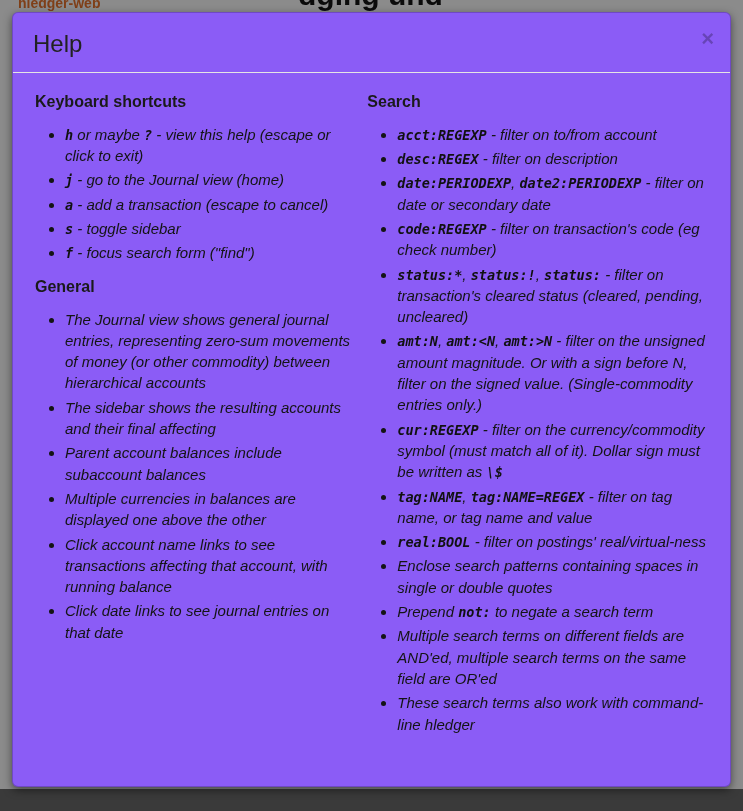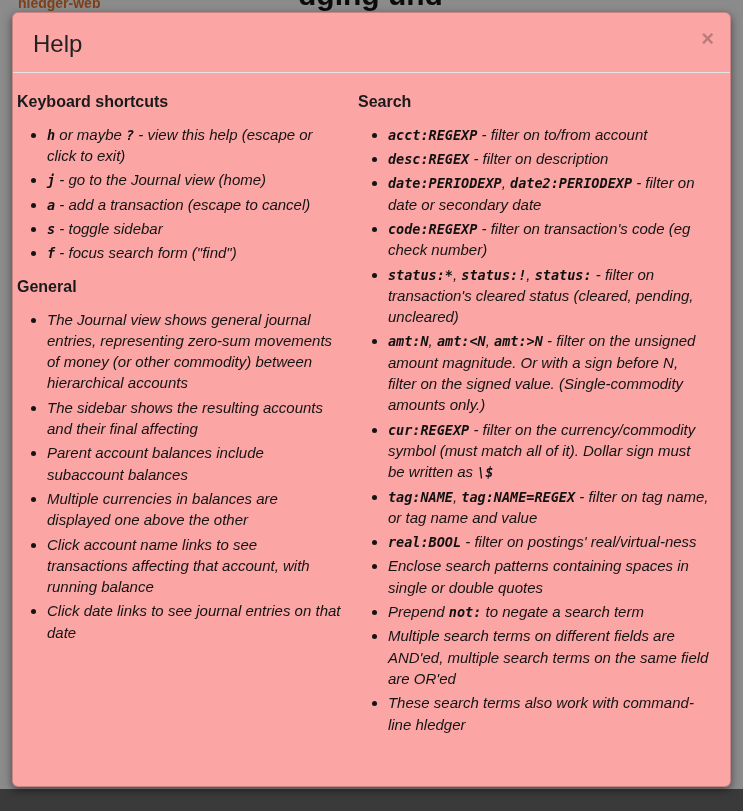--- a/index.html
+++ b/index.html
@@ -26,40 +26,40 @@
     background: #6b6b6b;
   }
 
   
   .backdrop { position: absolute; inset: 0; background: rgba(0,0,0,0.45); }
 
   
   .modal {
     position: absolute; left: 12px; right: 12px; top: 12px;
     min-height: 775px;
-    background: #fca5a5;
+    background: #8b5cf6;
     border: 1px solid rgba(0,0,0,0.2);
     border-radius: 6px;
     box-shadow: 0 3px 9px rgba(0,0,0,0.5);
   }
   .modal-header {
     position: relative;
     padding: 17px 20px 13px 20px;
     border-bottom: 1px solid #e5e5e5;
   }
   .modal-title { font-size: 24px; font-weight: 500; color: #222; line-height: 1.2; }
   .modal-close {
     position: absolute; top: 15px; right: 16px;
     background: none; border: 0; cursor: pointer;
     font-size: 22px; font-weight: 700; line-height: 1;
     color: #000; opacity: 0.25;
     font-family: "Liberation Sans", sans-serif;
   }
 
-  .modal-body { display: flex; gap: 16px; padding: 20px 20px 30px 4px; }
+  .modal-body { display: flex; gap: 16px; padding: 20px 20px 30px 22px; }
   .col-left  { width: 48%; }
   .col-right { width: 52%; }
 
   .section-heading {
     font-size: 16px; font-weight: 700; color: #1a1a1a;
     margin: 0 0 13px 0;
   }
   .section-heading.spaced { margin-top: 14px; }
 
   ul.help-list {
@@ -118,21 +118,21 @@
         </ul>
     </div>
     <div class="col-right">
       <h3 class="section-heading">Search</h3>
       <ul class="help-list">
           <li><code>acct:REGEXP</code><span> - filter on to/from account</span></li>
           <li><code>desc:REGEX</code><span> - filter on description</span></li>
           <li><code>date:PERIODEXP</code><span>, </span><code>date2:PERIODEXP</code><span> - filter on date or secondary date</span></li>
           <li><code>code:REGEXP</code><span> - filter on transaction's code (eg check number)</span></li>
           <li><code>status:*</code><span>, </span><code>status:!</code><span>, </span><code>status:</code><span> - filter on transaction's cleared status (cleared, pending, uncleared)</span></li>
-          <li><code>amt:N</code><span>, </span><code>amt:&lt;N</code><span>, </span><code>amt:&gt;N</code><span> - filter on the unsigned amount magnitude. Or with a sign before N, filter on the signed value. (Single-commodity amounts only.)</span></li>
+          <li><code>amt:N</code><span>, </span><code>amt:&lt;N</code><span>, </span><code>amt:&gt;N</code><span> - filter on the unsigned amount magnitude. Or with a sign before N, filter on the signed value. (Single-commodity entries only.)</span></li>
           <li><code>cur:REGEXP</code><span> - filter on the currency/commodity symbol (must match all of it). Dollar sign must be written as </span><code>\$</code></li>
           <li><code>tag:NAME</code><span>, </span><code>tag:NAME=REGEX</code><span> - filter on tag name, or tag name and value</span></li>
           <li><code>real:BOOL</code><span> - filter on postings' real/virtual-ness</span></li>
           <li><span>Enclose search patterns containing spaces in single or double quotes</span></li>
           <li><span>Prepend </span><code>not:</code><span> to negate a search term</span></li>
           <li><span>Multiple search terms on different fields are AND'ed, multiple search terms on the same field are OR'ed</span></li>
           <li><span>These search terms also work with command-line hledger</span></li>
         </ul>
     </div>
   </div>

